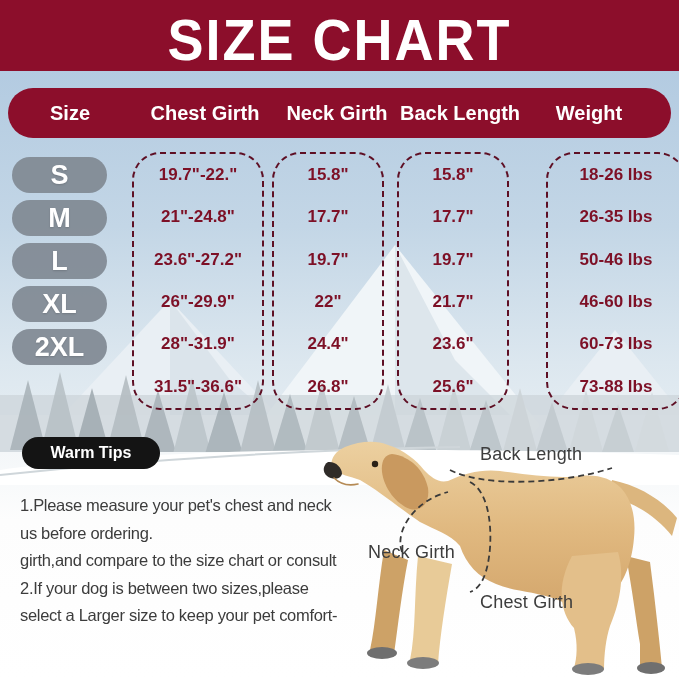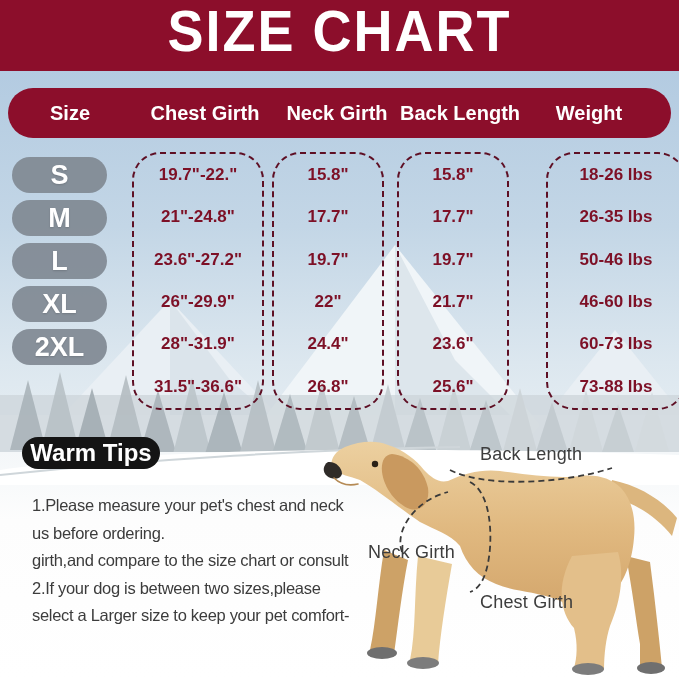--- a/index.html
+++ b/index.html
@@ -15,21 +15,21 @@
   }
   .scene-svg { position:absolute; left:0; width:679px; }
   .snow {
     position:absolute; left:0; top:452px; width:679px; height:227px;
     background:linear-gradient(180deg,#f4f7f9 0%,#fdfdfd 30%,#ffffff 100%);
   }
   .snow-curve { position:absolute; left:0; top:425px; width:679px; height:60px; }
   
   .banner {
     position:absolute; left:0; top:0; width:679px; height:71px;
-    background:#8c0e2b; display:flex; align-items:flex-start; justify-content:center;
+    background:#8c0e2b; display:flex; align-items:flex-end; justify-content:center;
   }
   .banner h1 {
     color:#ffffff; font-size:54px; font-weight:800; letter-spacing:2px;
     transform:scaleY(1.05);
   }
   
   .header-bar {
     position:absolute; left:8px; top:88px; width:663px; height:50px;
     background:#8c0e2b; border-radius:25px;
   }
@@ -62,22 +62,22 @@
   .cell {
     flex:1 1 auto; display:flex; align-items:center; justify-content:center;
     color:#7d1026; font-weight:700; font-size:17px; white-space:nowrap;
   }
   
   .warm-tips {
     position:absolute; left:22px; top:437px; width:138px; height:32px;
     background:#141414; border-radius:16px; display:flex;
     align-items:center; justify-content:center;
   }
-  .warm-tips span { color:#ffffff; font-weight:700; font-size:24px; }
-  .tips-text { position:absolute; left:32px; top:492px; width:370px; }
+  .warm-tips span { color:#ffffff; font-weight:700; font-size:16px; }
+  .tips-text { position:absolute; left:20px; top:492px; width:370px; }
   .tips-text div {
     color:#3c3c3c; font-size:16.5px; letter-spacing:-0.3px;
     line-height:27.5px; white-space:nowrap;
   }
   
   .dog-area { position:absolute; left:320px; top:438px; width:359px; height:241px; }
   .dog-label {
     position:absolute; color:#3d3d3d; font-size:18px; white-space:nowrap;
     letter-spacing:0.2px;
   }

